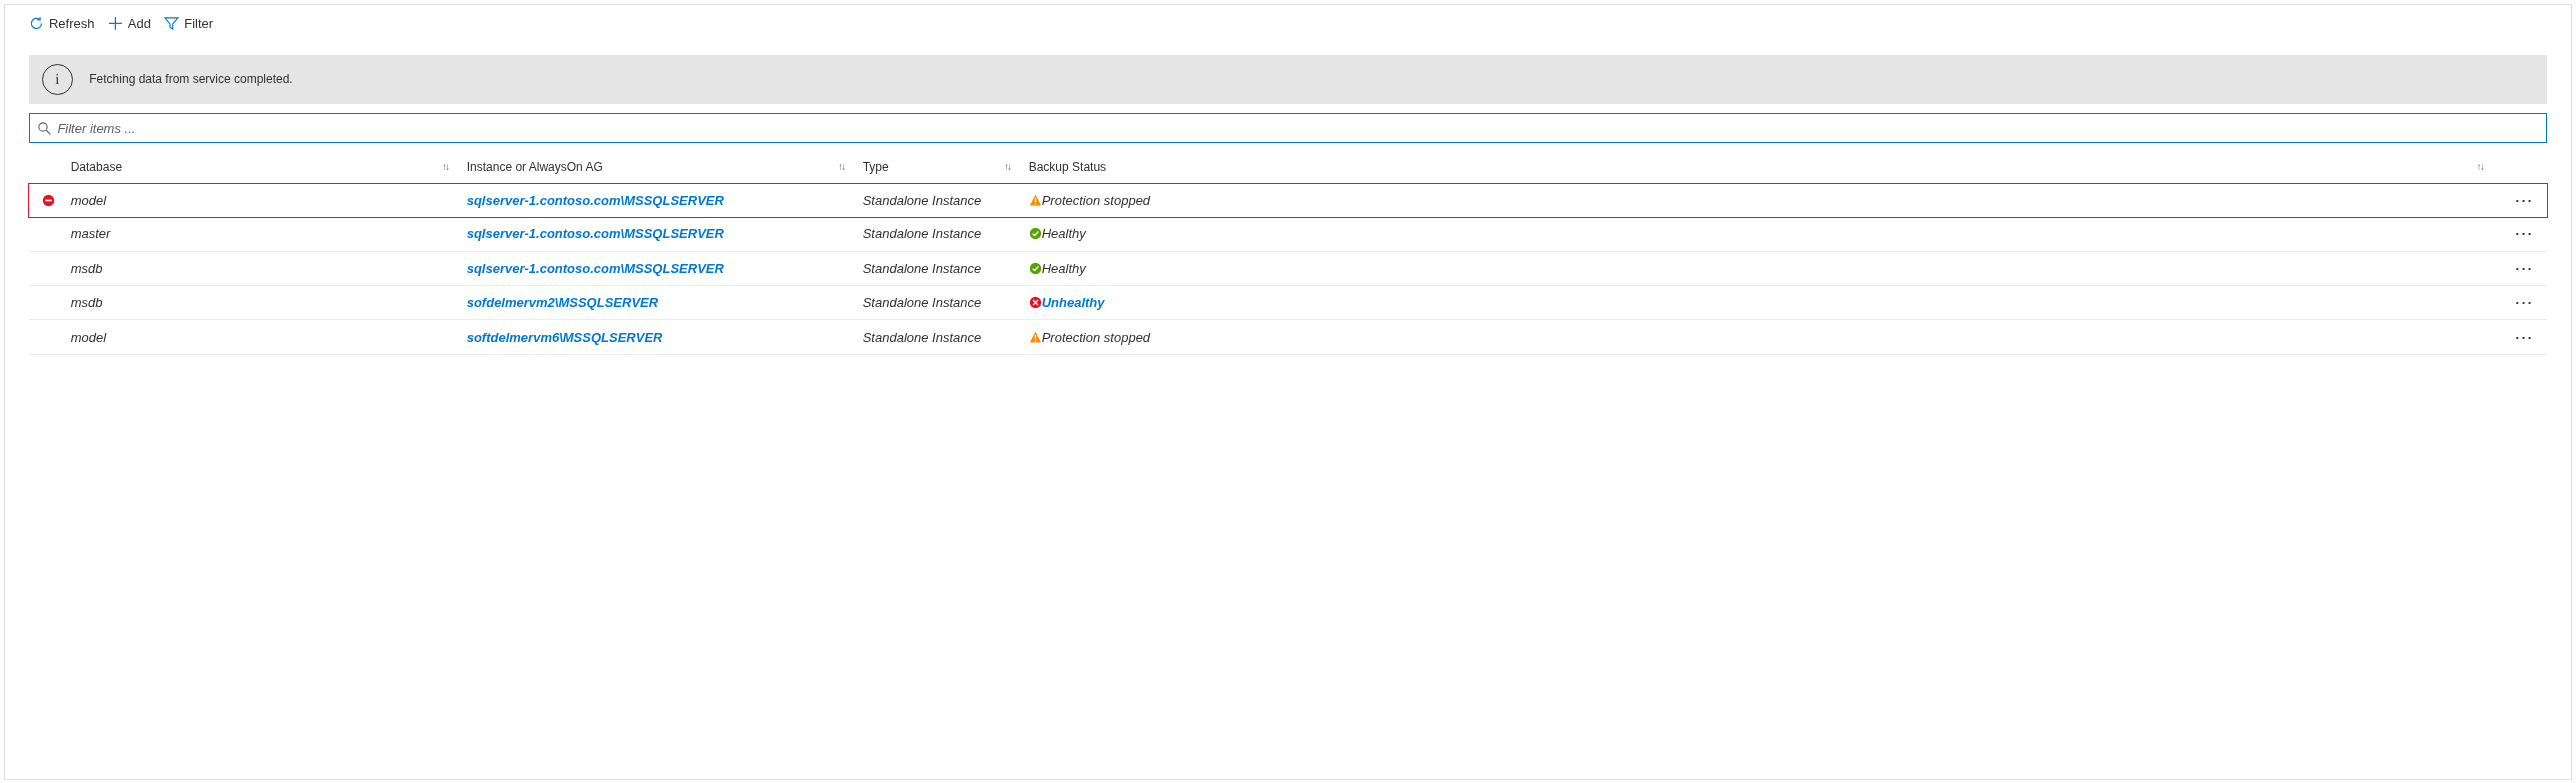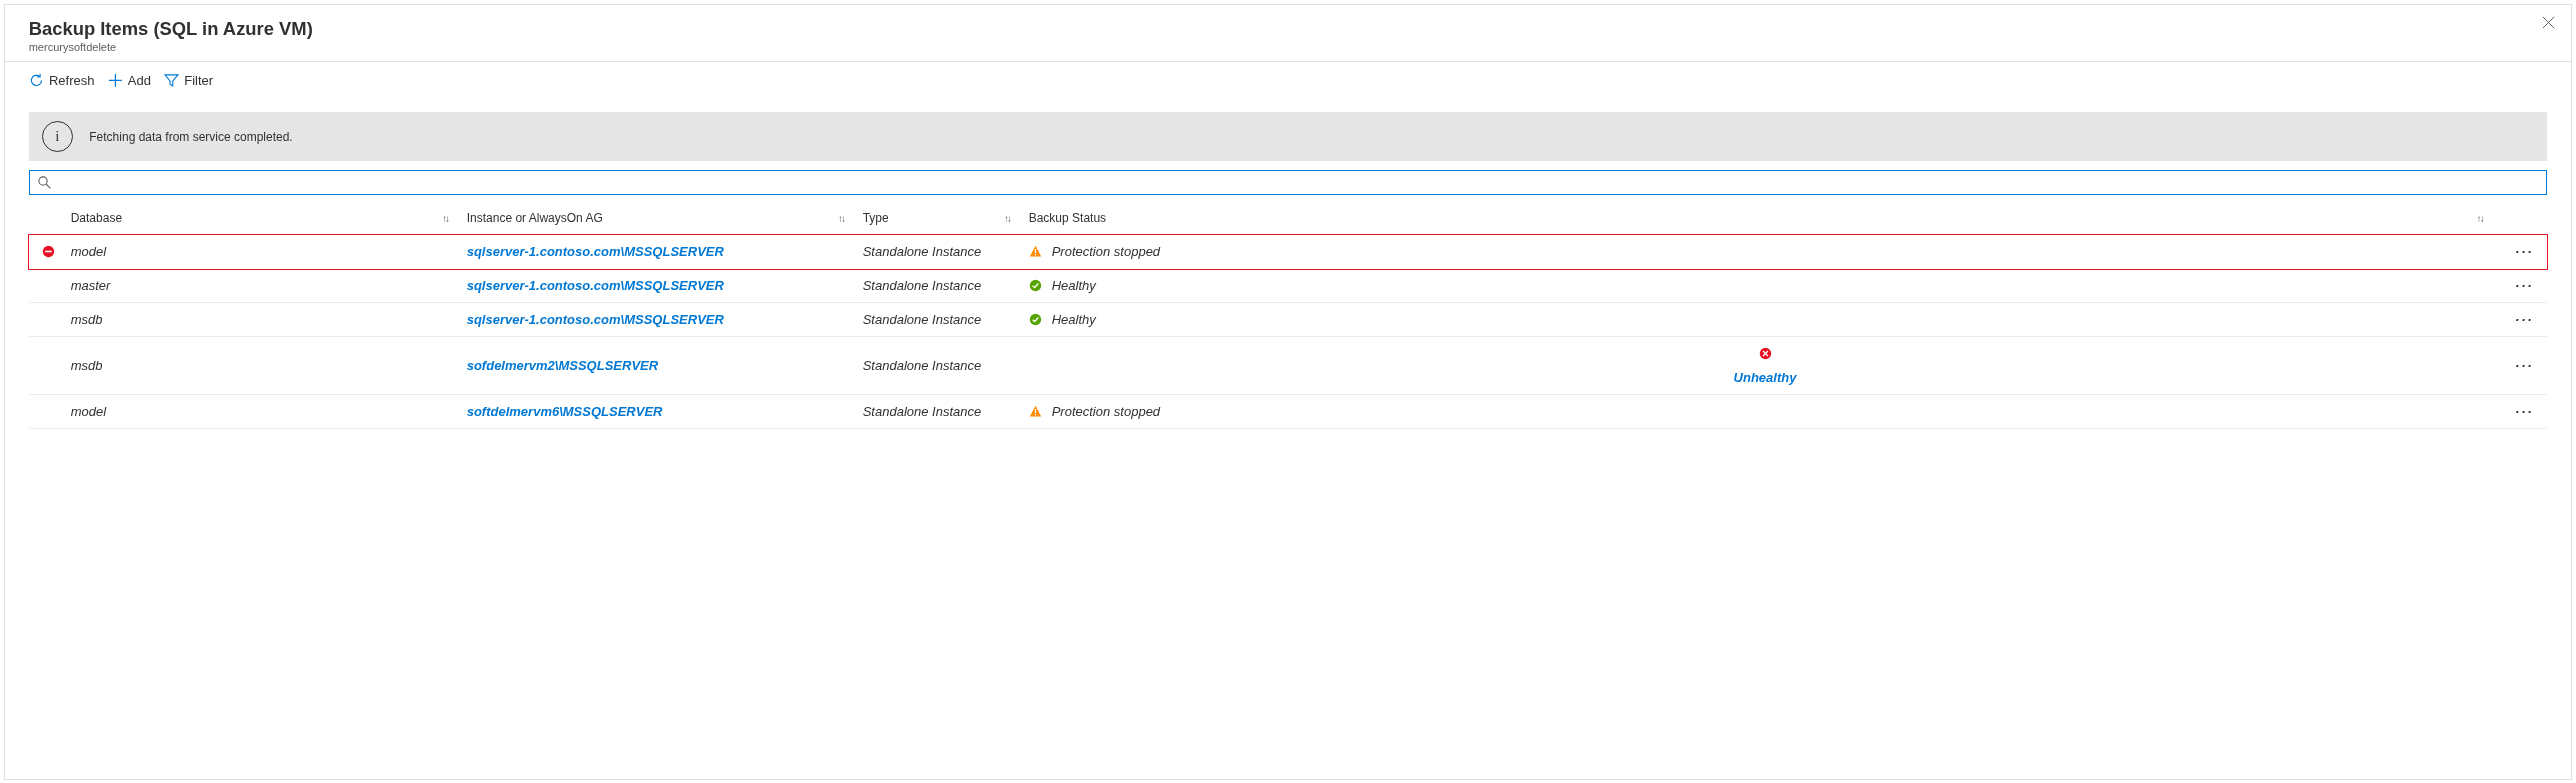--- a/index.html
+++ b/index.html
@@ -127,46 +127,37 @@
     border-bottom: none;
   }
   .cell-link {
     color: #0078d4;
     font-weight: 600;
     cursor: pointer;
   }
   .status-cell {
     display: inline-flex;
     align-items: center;
-    gap: 10px;
-  }
-  .status-cell.link { color: #0078d4; font-weight: 600; cursor: pointer; flex-direction: column; }
+    gap: 0;
+  }
+  .status-cell.link { color: #0078d4; font-weight: 600; cursor: pointer; }
   .ellipsis {
     text-align: center;
     color: #323130;
     letter-spacing: 1.8px;
     font-weight: bold;
     cursor: pointer;
   }
   .row-icon svg { width: 13px; height: 13px; display: block; margin-left: 13px; }
   .status-icon svg { width: 13px; height: 13px; display: block; }
 </style>
 </head>
 <body>
 
 <div class="blade">
-  <div class="header">
-    <h1>Backup Items (SQL in Azure VM)</h1>
-    <div class="subtitle">mercurysoftdelete</div>
-    <div class="close-x">
-      <svg viewBox="0 0 16 16" width="13" height="13">
-          <path d="M1 1 L15 15 M15 1 L1 15" stroke="#605e5c" stroke-width="1.2" fill="none"></path>
-        </svg>
-    </div>
-  </div>
 
   <div class="toolbar">
     <button class="tool-btn">
       <svg viewBox="0 0 16 16">
           <path d="M13.5 8a5.5 5.5 0 1 1-2-4.24" fill="none" stroke="#0078d4" stroke-width="1.3"></path>
           <path d="M12 1 L12 4.2 L8.8 4.2" fill="none" stroke="#0078d4" stroke-width="1.3"></path>
         </svg>
       <span>Refresh</span>
     </button>
     <button class="tool-btn">
@@ -186,20 +177,21 @@
   <div class="info-bar">
     <div class="info-circle">i</div>
     <div>Fetching data from service completed.</div>
   </div>
 
   <div class="filter-wrap">
     <svg viewBox="0 0 16 16">
         <circle cx="6.5" cy="6.5" r="4.5" fill="none" stroke="#605e5c" stroke-width="1.2"></circle>
         <path d="M10 10 L14.5 14.5" stroke="#605e5c" stroke-width="1.2"></path>
       </svg>
+    <input type="text" placeholder="Filter items ..." style="">
   </div>
 
   <div class="table">
     <div class="thead">
       <div></div>
       <div class="th">
         <span>Database</span>
         <span class="sort">↑↓</span>
       </div>
       <div class="th">

